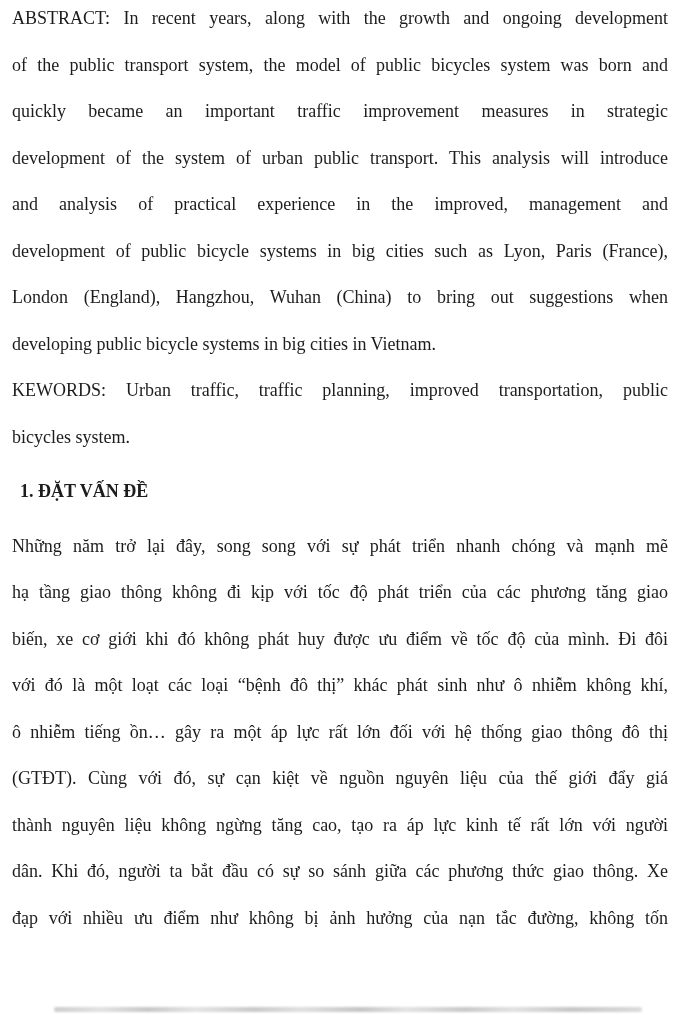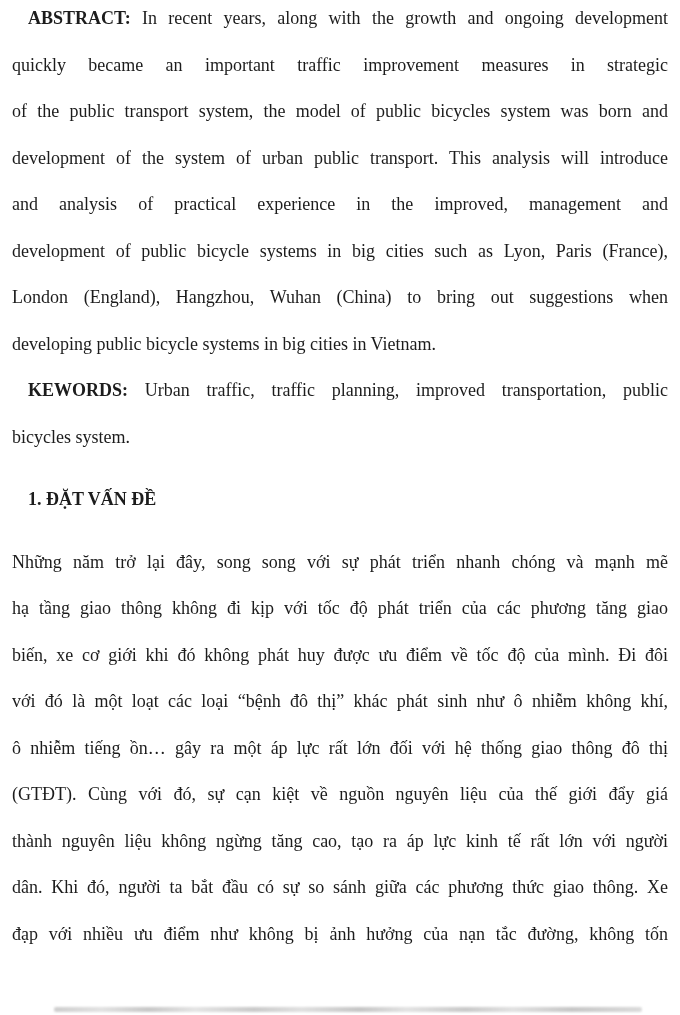--- a/index.html
+++ b/index.html
@@ -30,22 +30,21 @@
     white-space: normal;
   }
   .line.stretch {
     text-align-last: justify;
   }
   .line.plain {
     text-align: left;
     text-align-last: left;
   }
   .lbl {
-    font-weight: bold;
-    margin-left: 16px;
+    font-weight: normal;
   }
   .heading {
     font-weight: bold;
   }
   
   .cutoff-artifact {
     position: absolute;
     left: 54px;
     top: 1007px;
     width: 588px;
@@ -63,40 +62,40 @@
 <body>
 
 <div class="page">
 
   <section>
     <div class="line stretch">
       <b class="lbl">ABSTRACT:</b>
       <span>In recent years, along with the growth and ongoing development</span>
     </div>
     <div>
+        <div class="line stretch">of the public transport system, the model of public bicycles system was born and</div>
         <div class="line stretch">quickly became an important traffic improvement measures in strategic</div>
-        <div class="line stretch">of the public transport system, the model of public bicycles system was born and</div>
         <div class="line stretch">development of the system of urban public transport. This analysis will introduce</div>
         <div class="line stretch">and analysis of practical experience in the improved, management and</div>
         <div class="line stretch">development of public bicycle systems in big cities such as Lyon, Paris (France),</div>
         <div class="line stretch">London (England), Hangzhou, Wuhan (China) to bring out suggestions when</div>
       </div>
     <div class="line plain">developing public bicycle systems in big cities in Vietnam.</div>
   </section>
 
   <section>
     <div class="line stretch">
       <b class="lbl">KEWORDS:</b>
       <span>Urban traffic, traffic planning, improved transportation, public</span>
     </div>
     <div class="line plain">bicycles system.</div>
   </section>
 
   <section>
-    <h2 class="line plain heading" style="margin:16px;text-align:center;">1. ĐẶT VẤN ĐỀ</h2>
+    <h2 class="line plain heading" style="margin:8px;text-align:center;">1. ĐẶT VẤN ĐỀ</h2>
     <div>
         <div class="line stretch">Những năm trở lại đây, song song với sự phát triển nhanh chóng và mạnh mẽ</div>
         <div class="line stretch">hạ tầng giao thông không đi kịp với tốc độ phát triển của các phương tăng giao</div>
         <div class="line stretch">biến, xe cơ giới khi đó không phát huy được ưu điểm về tốc độ của mình. Đi đôi</div>
         <div class="line stretch">với đó là một loạt các loại “bệnh đô thị” khác phát sinh như ô nhiễm không khí,</div>
         <div class="line stretch">ô nhiễm tiếng ồn… gây ra một áp lực rất lớn đối với hệ thống giao thông đô thị</div>
         <div class="line stretch">(GTĐT). Cùng với đó, sự cạn kiệt về nguồn nguyên liệu của thế giới đẩy giá</div>
         <div class="line stretch">thành nguyên liệu không ngừng tăng cao, tạo ra áp lực kinh tế rất lớn với người</div>
         <div class="line stretch">dân. Khi đó, người ta bắt đầu có sự so sánh giữa các phương thức giao thông. Xe</div>
         <div class="line stretch">đạp với nhiều ưu điểm như không bị ảnh hưởng của nạn tắc đường, không tốn</div>

